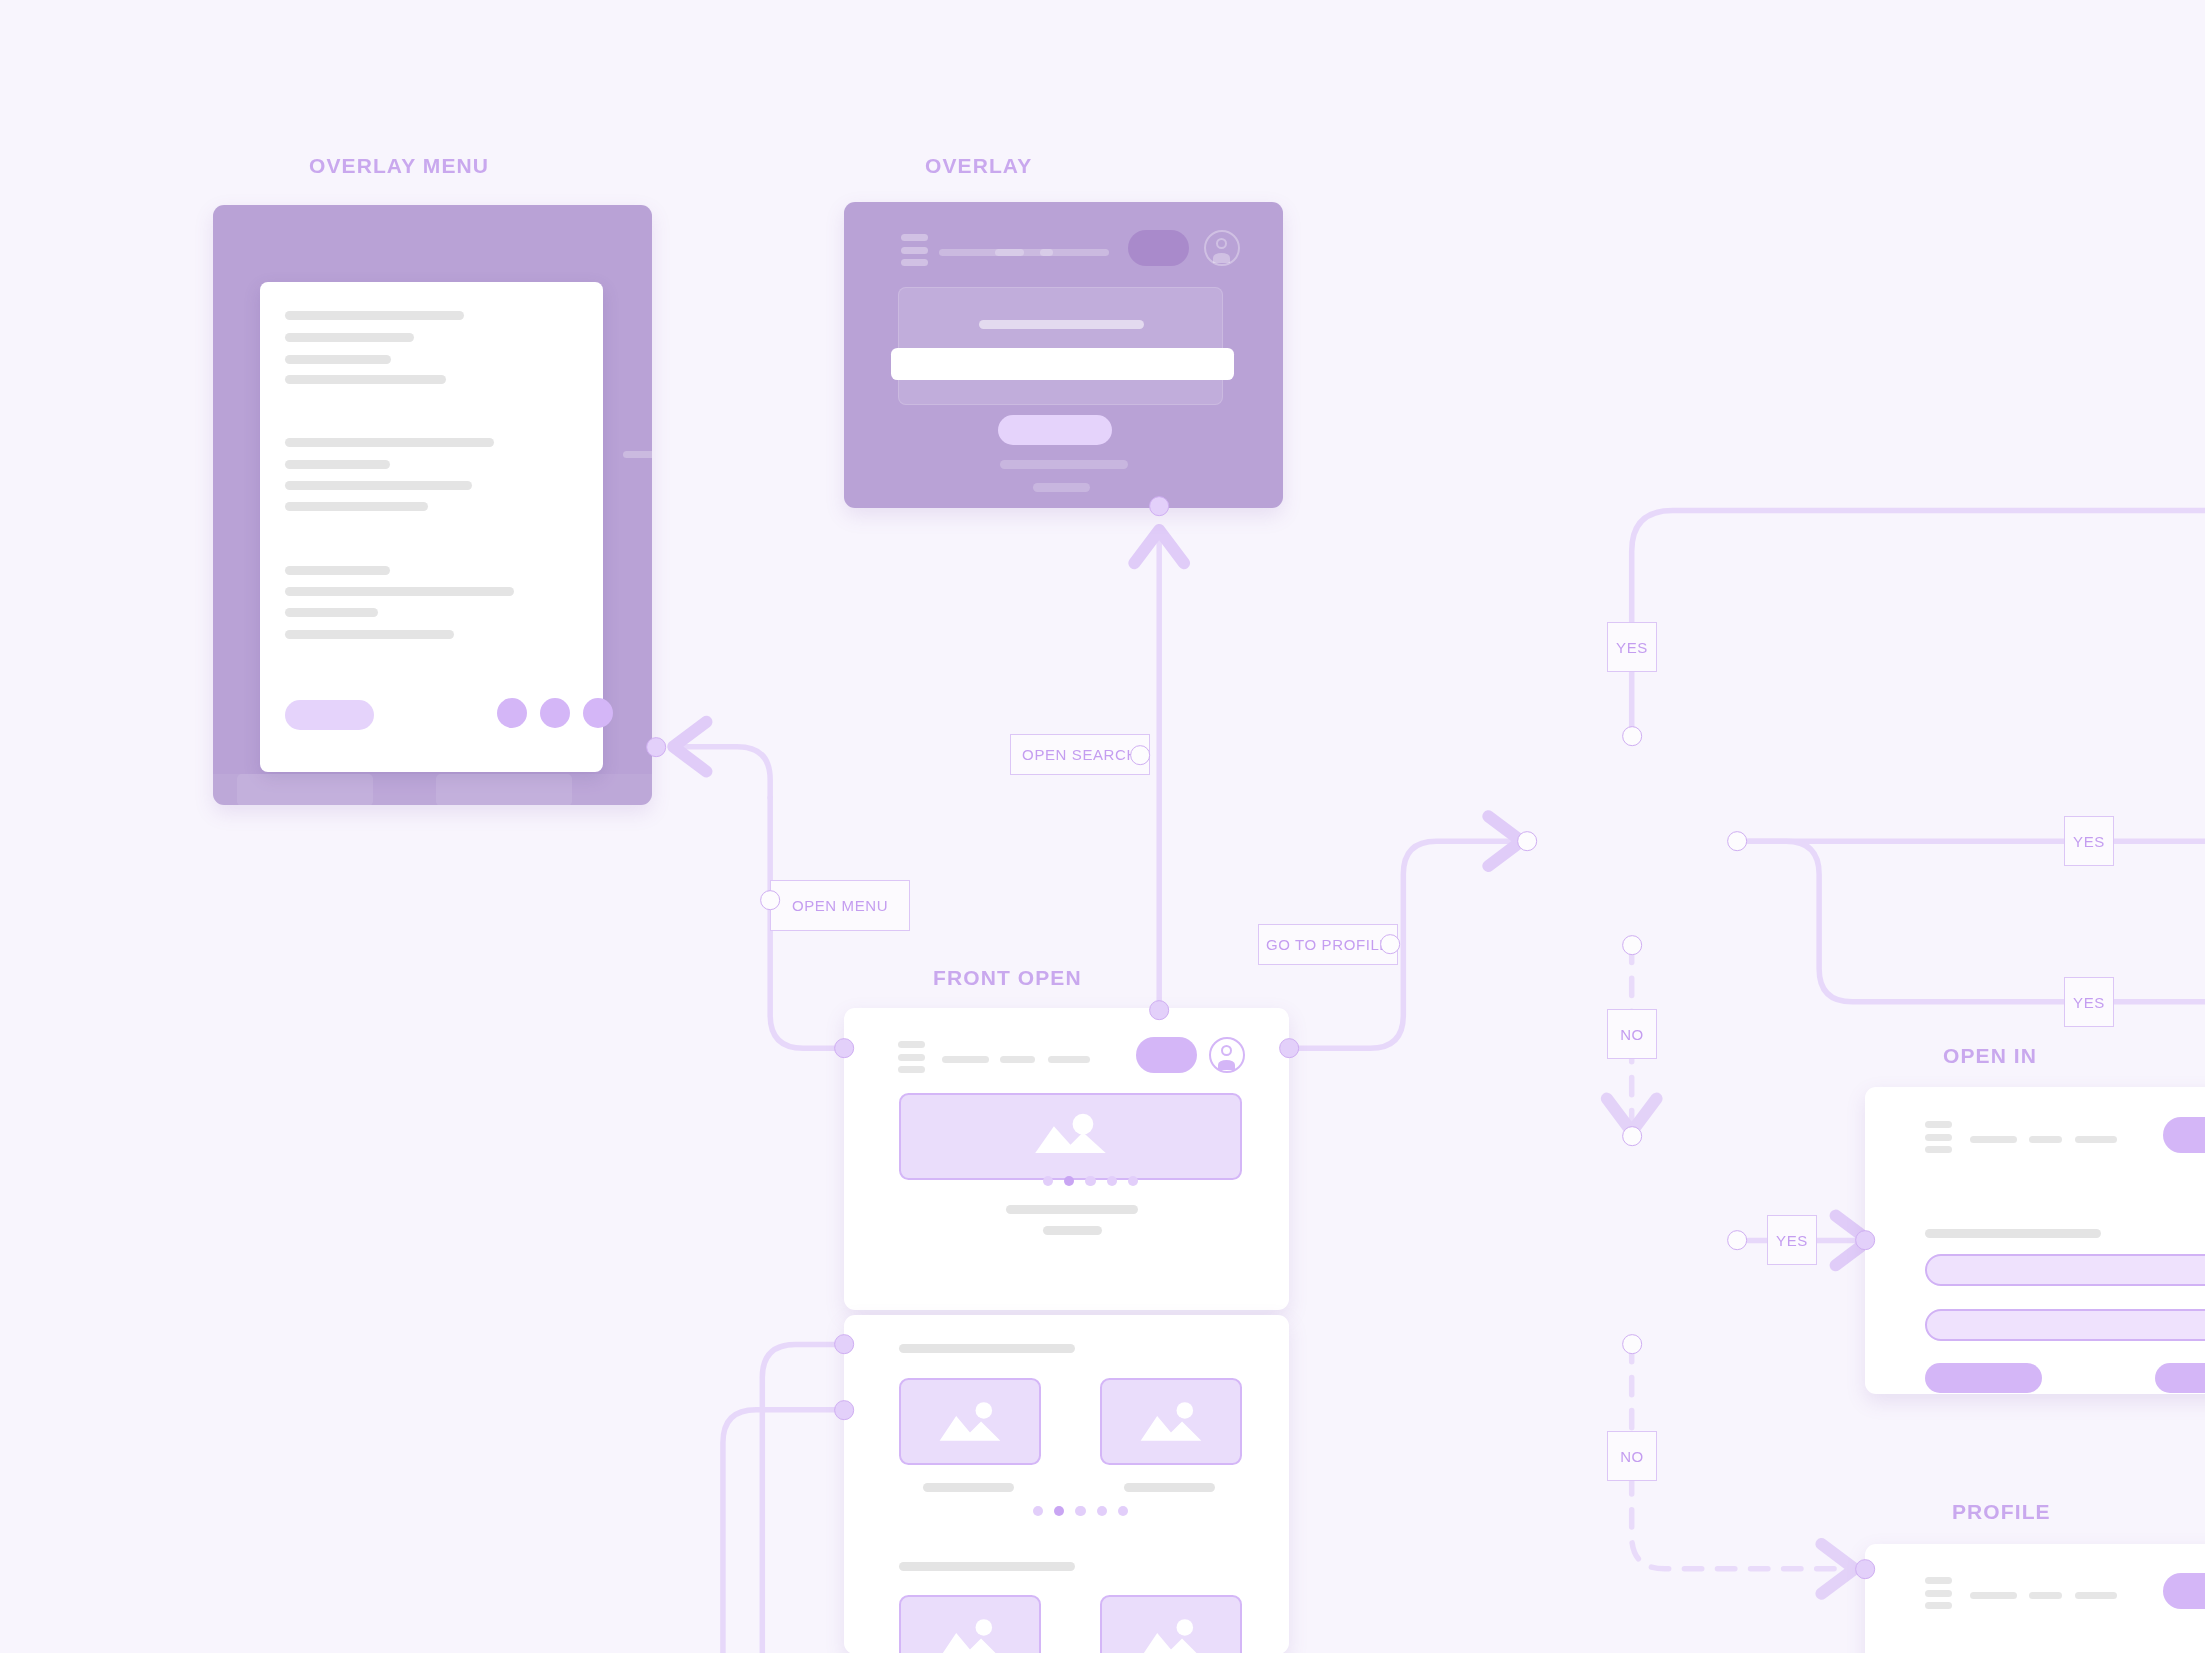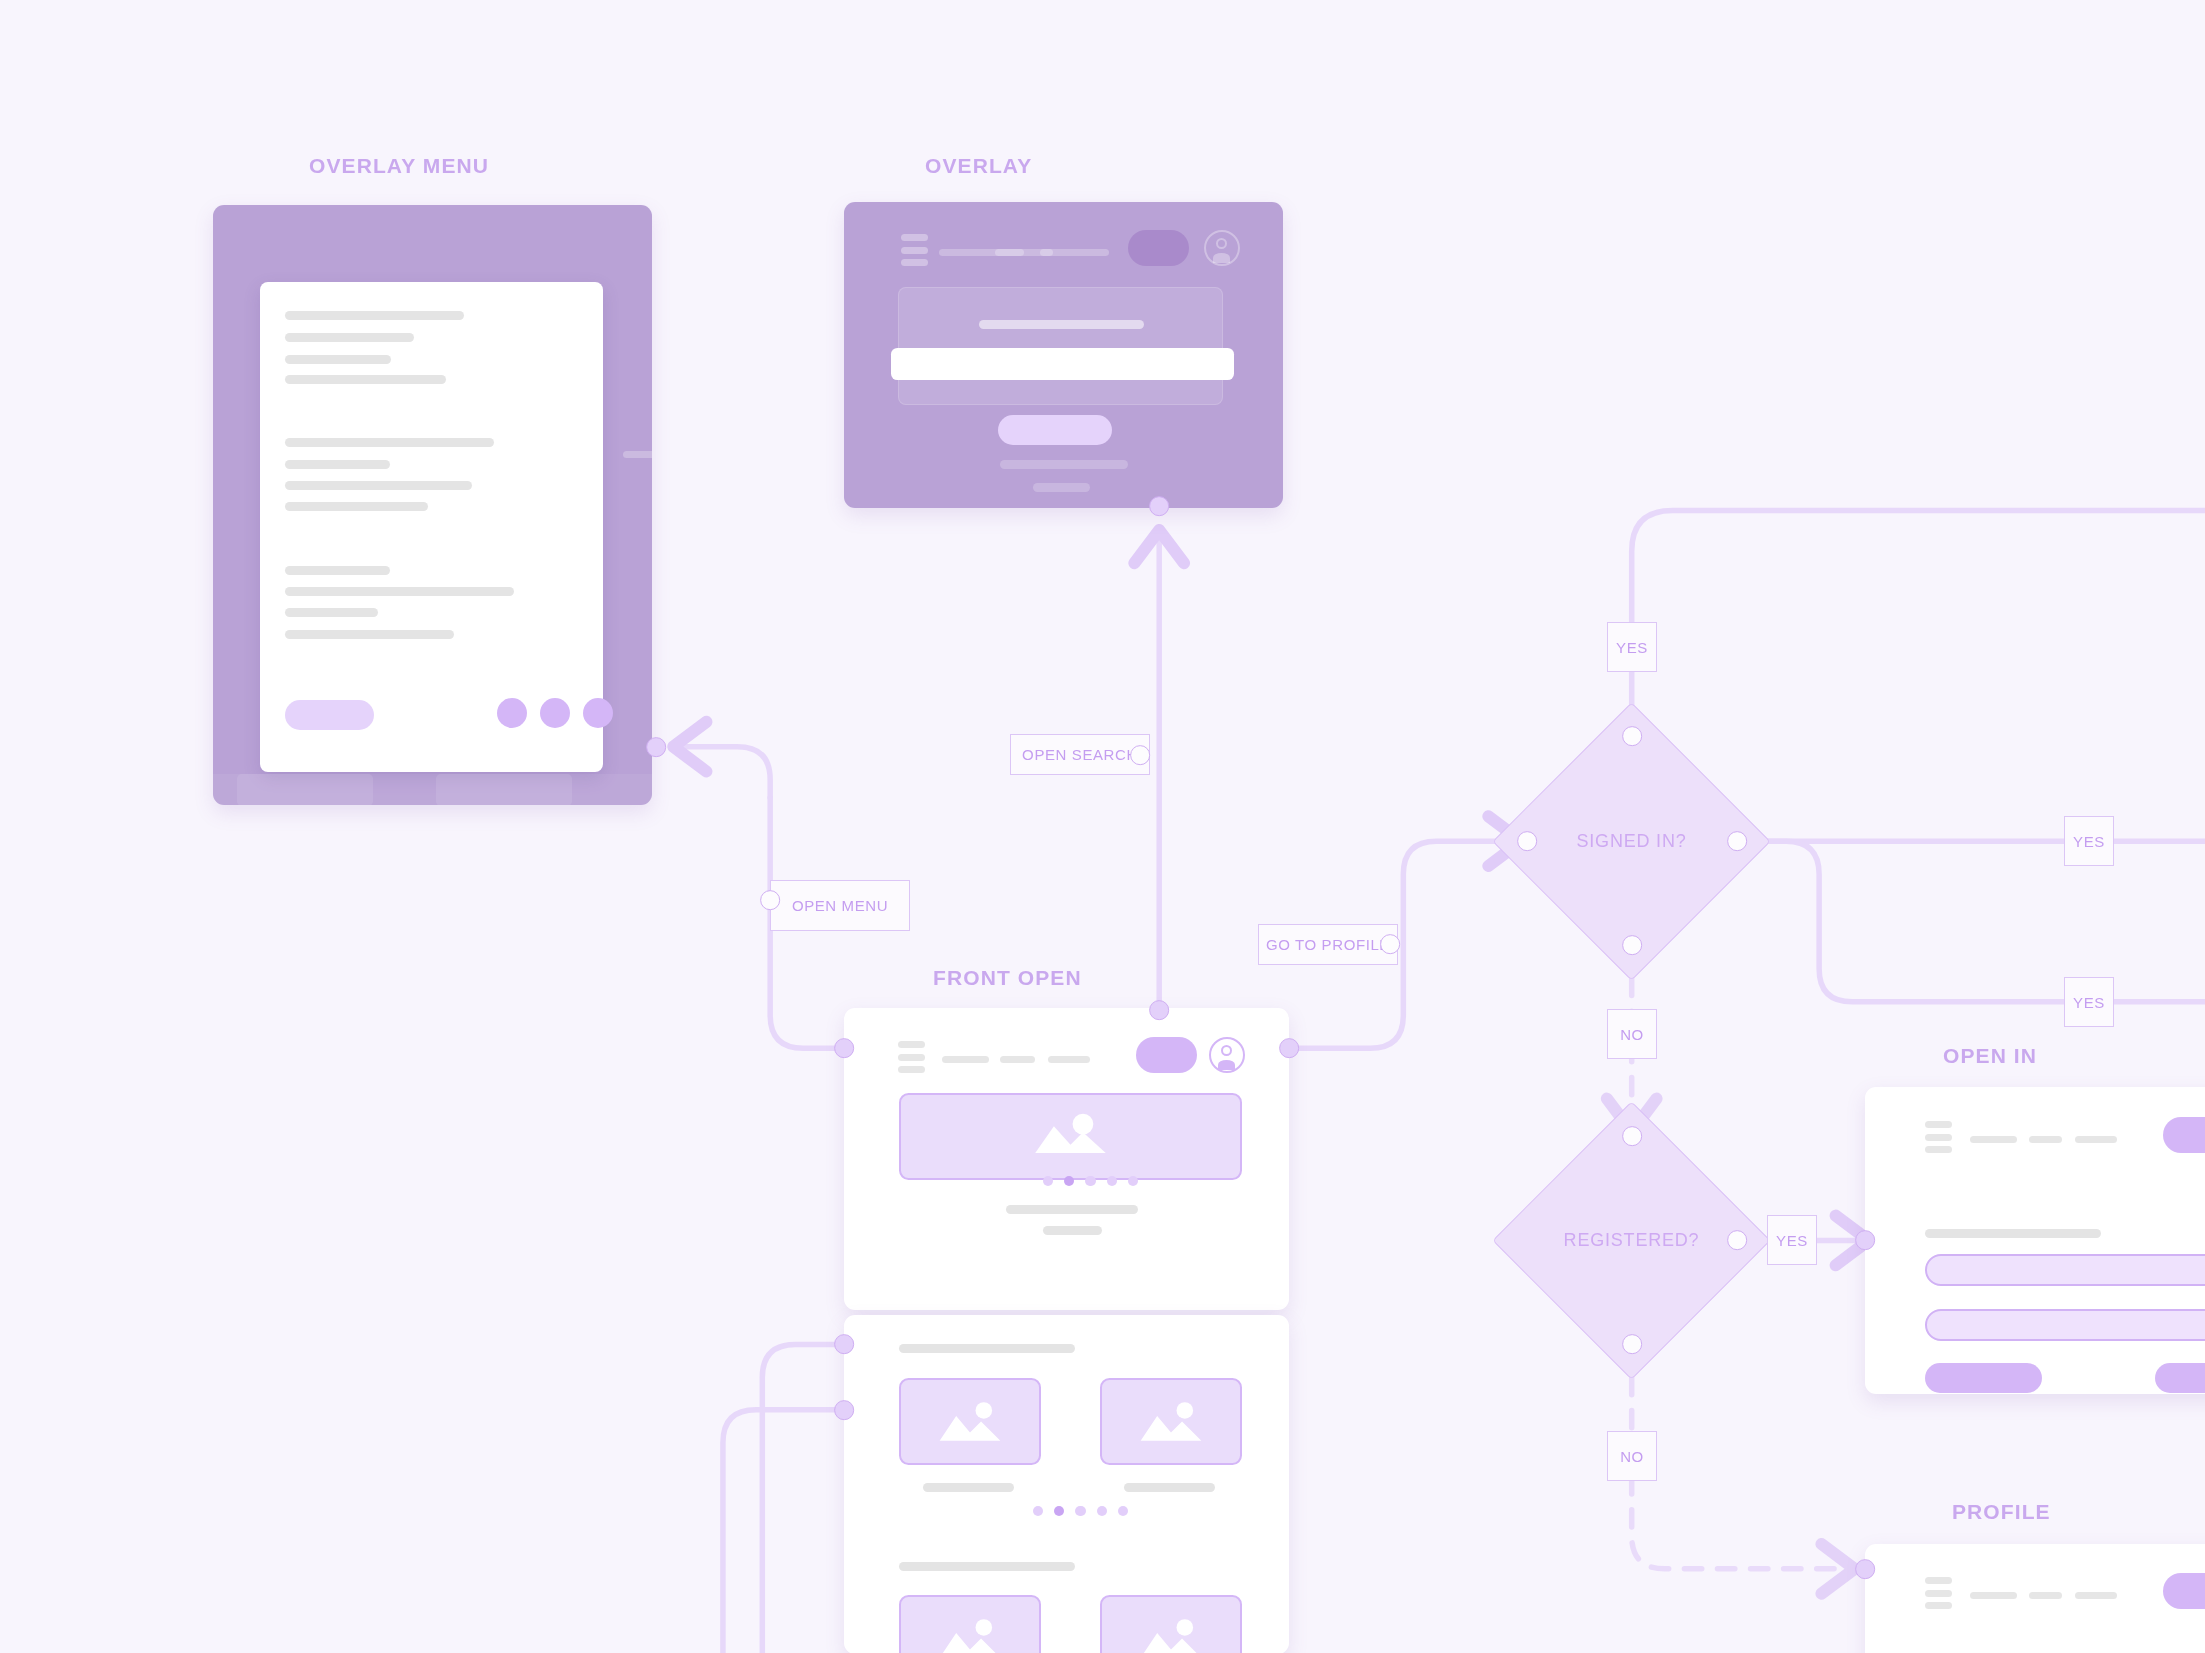--- a/index.html
+++ b/index.html
@@ -362,29 +362,21 @@
       <i></i>
         <i></i>
         <i></i>
     </div>
     <div class="navlink" style="left:105px; top:48px; width:47px;"></div>
     <div class="navlink" style="left:164px; top:48px; width:33px;"></div>
     <div class="navlink" style="left:210px; top:48px; width:42px;"></div>
     <div class="pill" style="left:298px; top:29px; width:61px; height:36px;"></div>
   </div>
 
-  <div class="diamond" style="left:1533px; top:743px; width:197px; height:197px;">
-    <div class="shape"></div>
-    <div class="dlabel">SIGNED IN?</div>
-  </div>
-
-  <div class="diamond" style="left:1533px; top:1142px; width:197px; height:197px;">
-    <div class="shape"></div>
-    <div class="dlabel">REGISTERED?</div>
-  </div>
+
 
   <div class="flow-label" style="left:1607px; top:622px; width:50px; height:50px;">YES</div>
 
   <div class="flow-label" style="left:2064px; top:816px; width:50px; height:50px;">YES</div>
 
   <div class="flow-label" style="left:2064px; top:977px; width:50px; height:50px;">YES</div>
 
   <div class="flow-label" style="left:1607px; top:1009px; width:50px; height:50px;">NO</div>
 
   <div class="flow-label" style="left:1767px; top:1215px; width:50px; height:50px;">YES</div>

